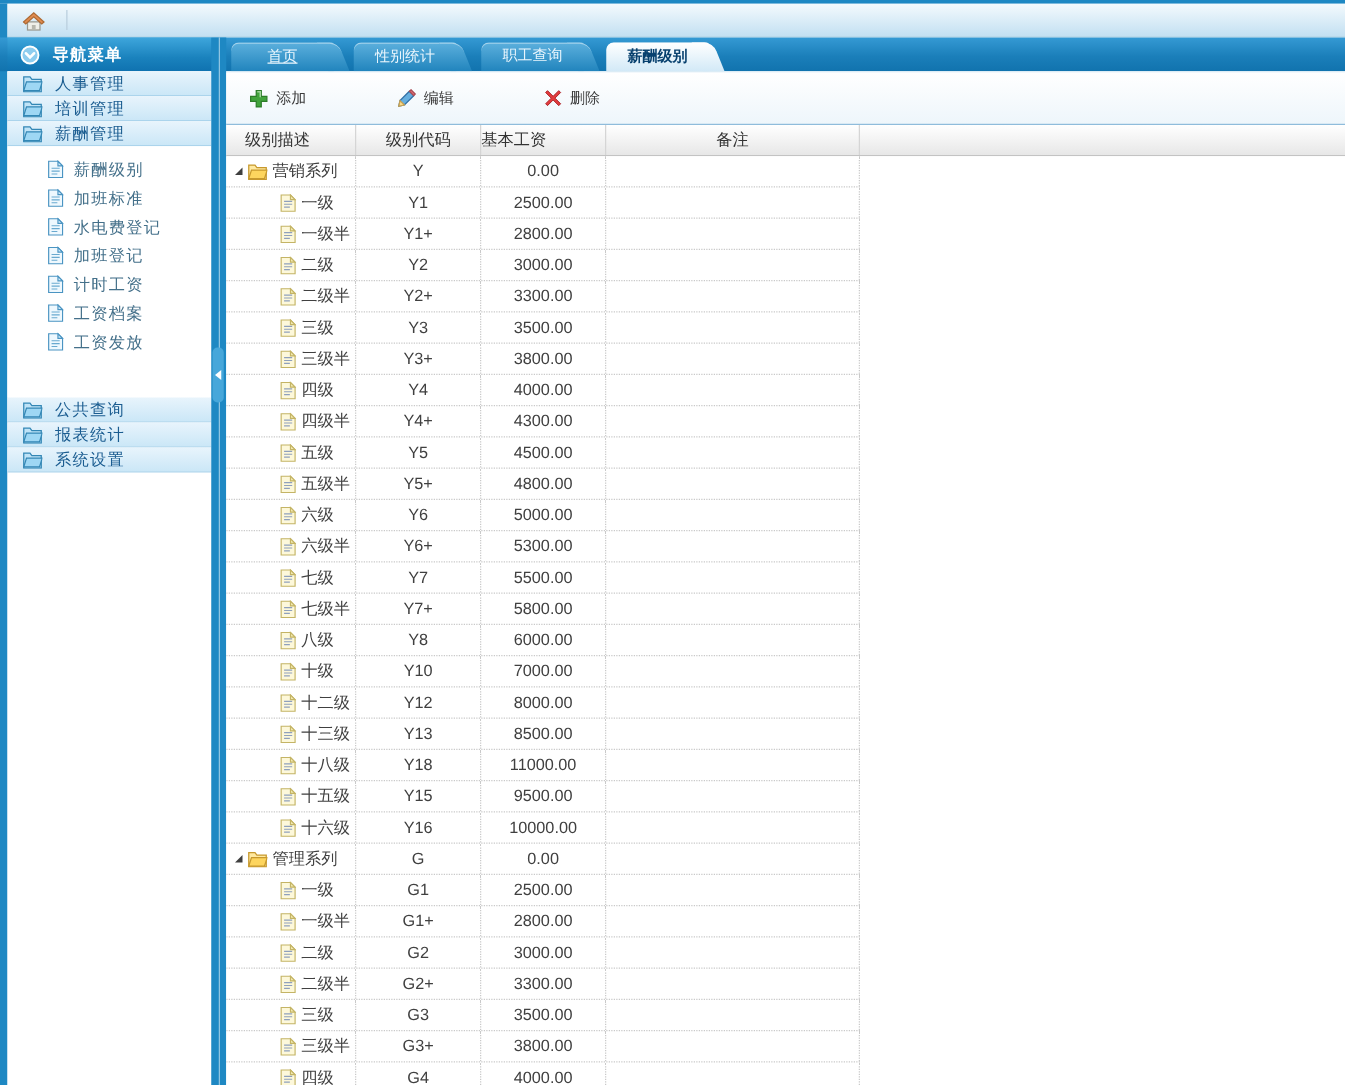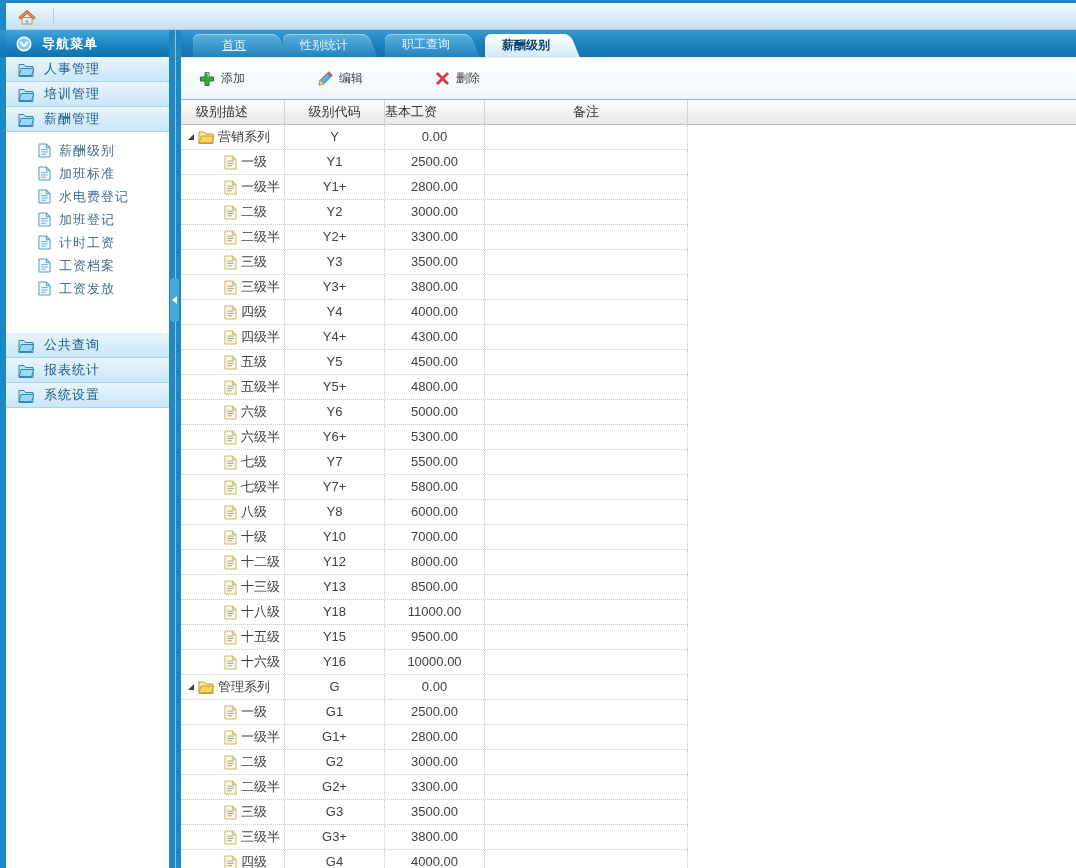--- a/index.html
+++ b/index.html
@@ -23,21 +23,21 @@
   .band{position:absolute;left:0;top:30px;width:1076px;height:27px;
     background:linear-gradient(#359ad4,#1b7fba 55%,#1173ae);}
 
   
   .sidebar-header{position:absolute;left:6px;top:30px;width:163px;height:27px;display:flex;
     align-items:center;background:linear-gradient(#3ea6dc,#1a82bd 60%,#0f72b0);
     color:#fff;font-weight:bold;font-size:13px;cursor:pointer;font-family:Liberation Serif, serif;}
   .sidebar-header .icon{margin-left:10px;display:flex;}
   .sidebar-header .lbl{margin-left:10px;letter-spacing:1px;}
   .sidebar{position:absolute;left:6px;top:57px;width:163px;bottom:0;background:#fff;}
-  .acc-item{height:25px;box-sizing:border-box;display:flex;align-items:center;cursor:pointer;
+  .acc-item{height:20px;box-sizing:border-box;display:flex;align-items:center;cursor:pointer;
     background:linear-gradient(#e8f4fc,#cbe7f7);border-bottom:1px solid #abd4ec;
     font-size:13px;color:#1a5c90;}
   .acc-item .icon{margin-left:12px;display:flex;}
   .acc-item .lbl{margin-left:10px;letter-spacing:1px;}
   .submenu{height:201px;box-sizing:border-box;padding-top:7px;background:#fff;}
   .submenu-item{height:23px;display:flex;align-items:center;cursor:pointer;
     font-size:13px;color:#44708a;}
   .submenu-item .icon{margin-left:32px;display:flex;}
   .submenu-item .lbl{margin-left:8px;letter-spacing:1px;}
 
@@ -254,21 +254,21 @@
 
 <div class="splitter">
   <div class="splitter-line"></div>
   <div class="splitter-handle">
     <span class="splitter-arrow"></span>
   </div>
 </div>
 
 <div class="main">
   <div class="tabbar" id="tabbar">
-      <div class="tab" style="left: 12px; text-decoration: underline;"><span class="tlbl">首页</span></div>
+      <div class="tab" style="left: 4px; text-decoration: underline;"><span class="tlbl">首页</span></div>
       <div class="tab" style="left: 102px;"><span class="tlbl">性别统计</span></div>
       <div class="tab" style="left: 204px; font-family: Liberation Mono, monospace;"><span class="tlbl">职工查询</span></div>
       <div class="tab active" style="left: 304px;"><span class="tlbl">薪酬级别</span></div>
     </div>
   <div class="toolbar" id="toolbar">
       <div class="tbtn">
         <span class="icon">
           <svg width="16" height="16" viewBox="0 0 16 16">
             <path d="M6 1.5 h4 v4.5 h4.5 v4 h-4.5 v4.5 h-4 v-4.5 H1.5 v-4 H6 Z" fill="#41a33c" stroke="#2c7d28"></path>
             <path d="M6.8 2.4 h2.4 v4.4" fill="none" stroke="#9fd49a" stroke-width="1.2"></path>

